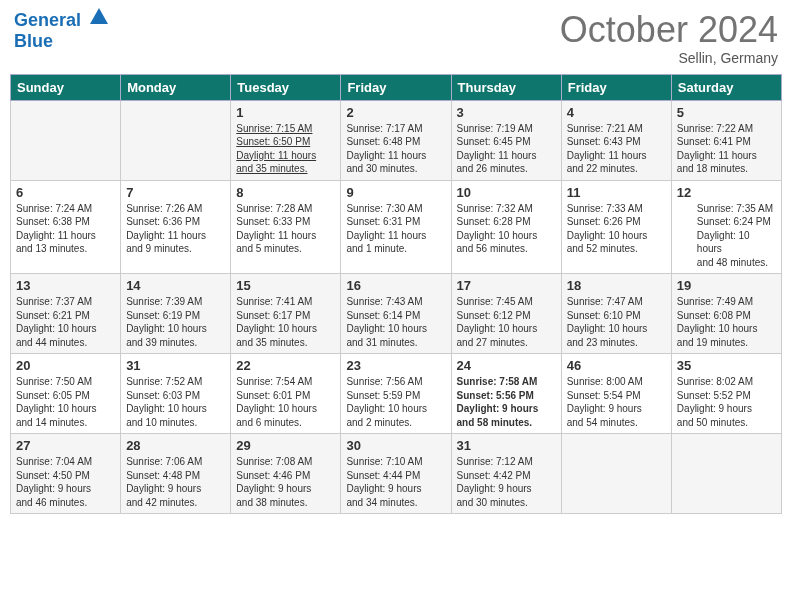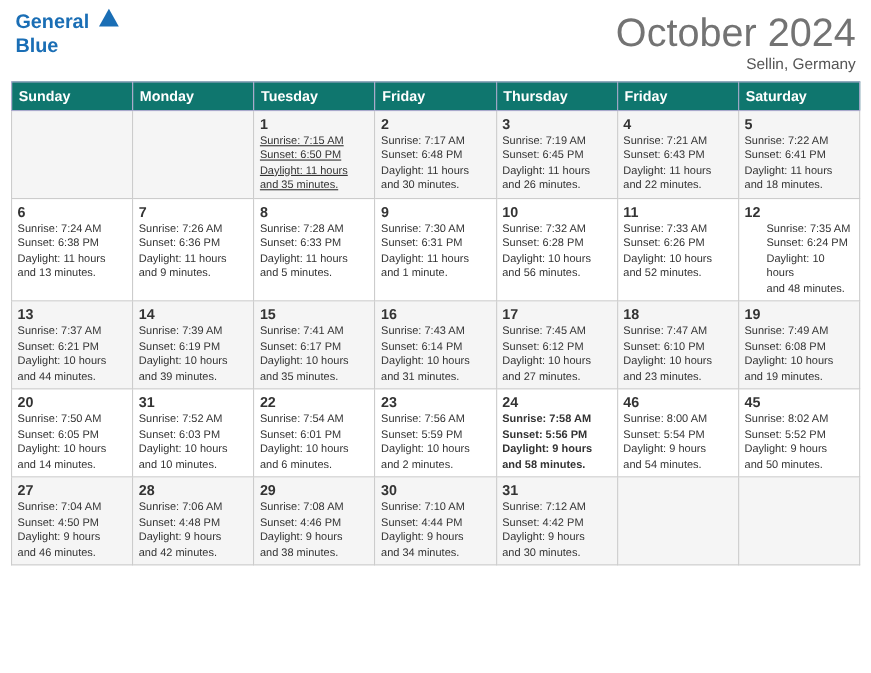--- a/index.html
+++ b/index.html
@@ -306,21 +306,21 @@
 and 58 minutes.</div>
         </td>
         <td>
           <span class="day-num">46</span>
           <div class="day-info" style="white-space: pre-line;">Sunrise: 8:00 AM
 Sunset: 5:54 PM
 Daylight: 9 hours
 and 54 minutes.</div>
         </td>
         <td>
-          <span class="day-num">45</span>
+          <span class="day-num">35</span>
           <div class="day-info" style="white-space: pre-line;">Sunrise: 8:02 AM
 Sunset: 5:52 PM
 Daylight: 9 hours
 and 50 minutes.</div>
         </td>
       </tr>
       <tr>
         <td>
           <span class="day-num">27</span>
           <div class="day-info" style="white-space: pre-line;">Sunrise: 7:04 AM

